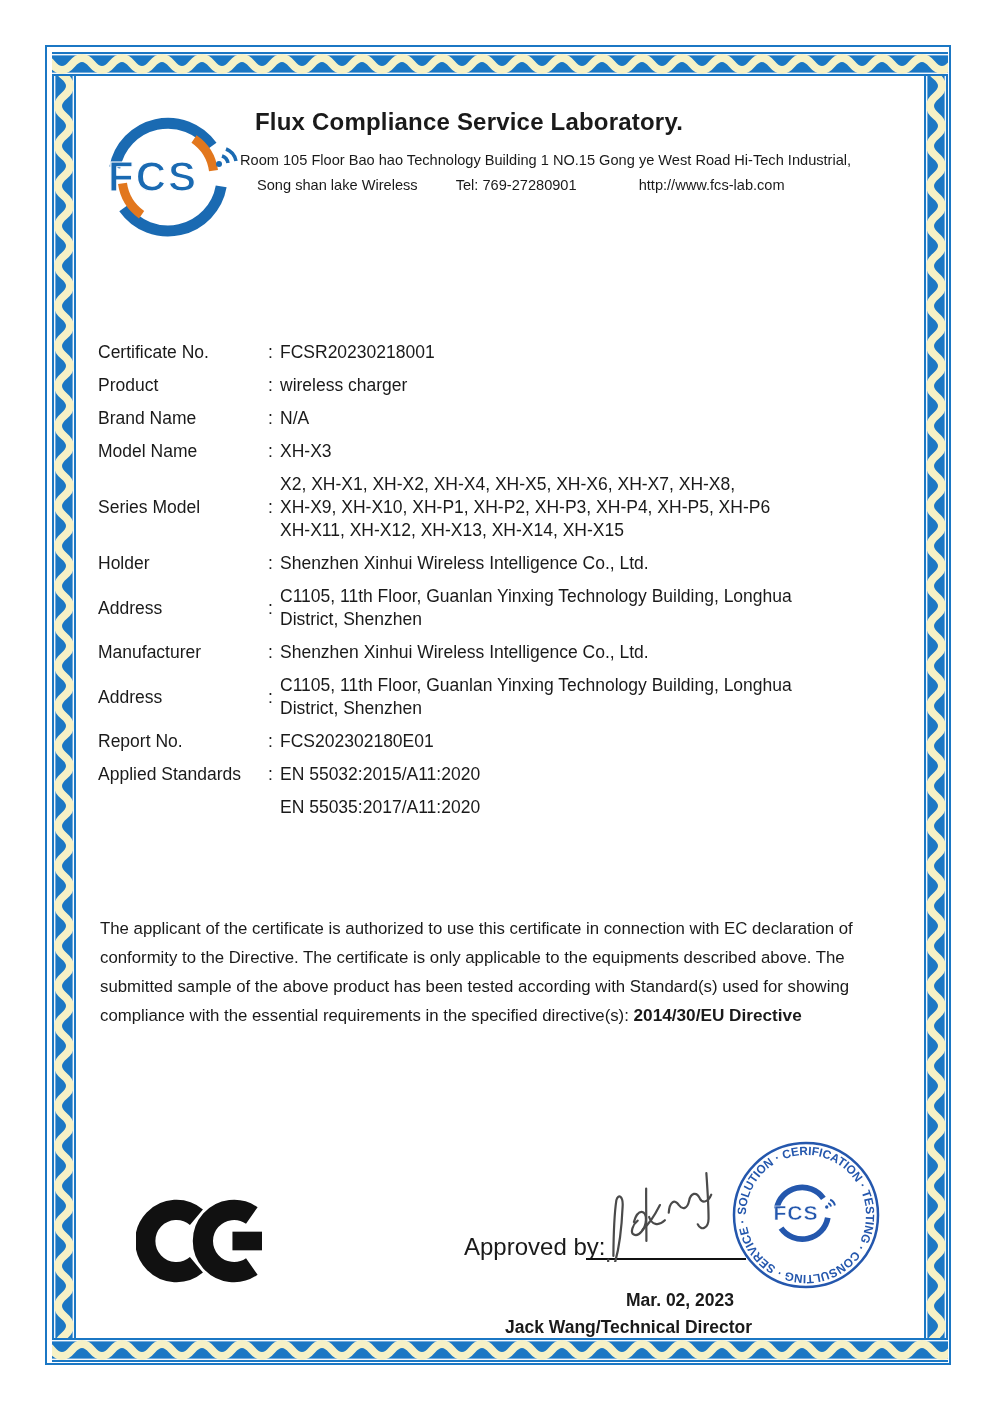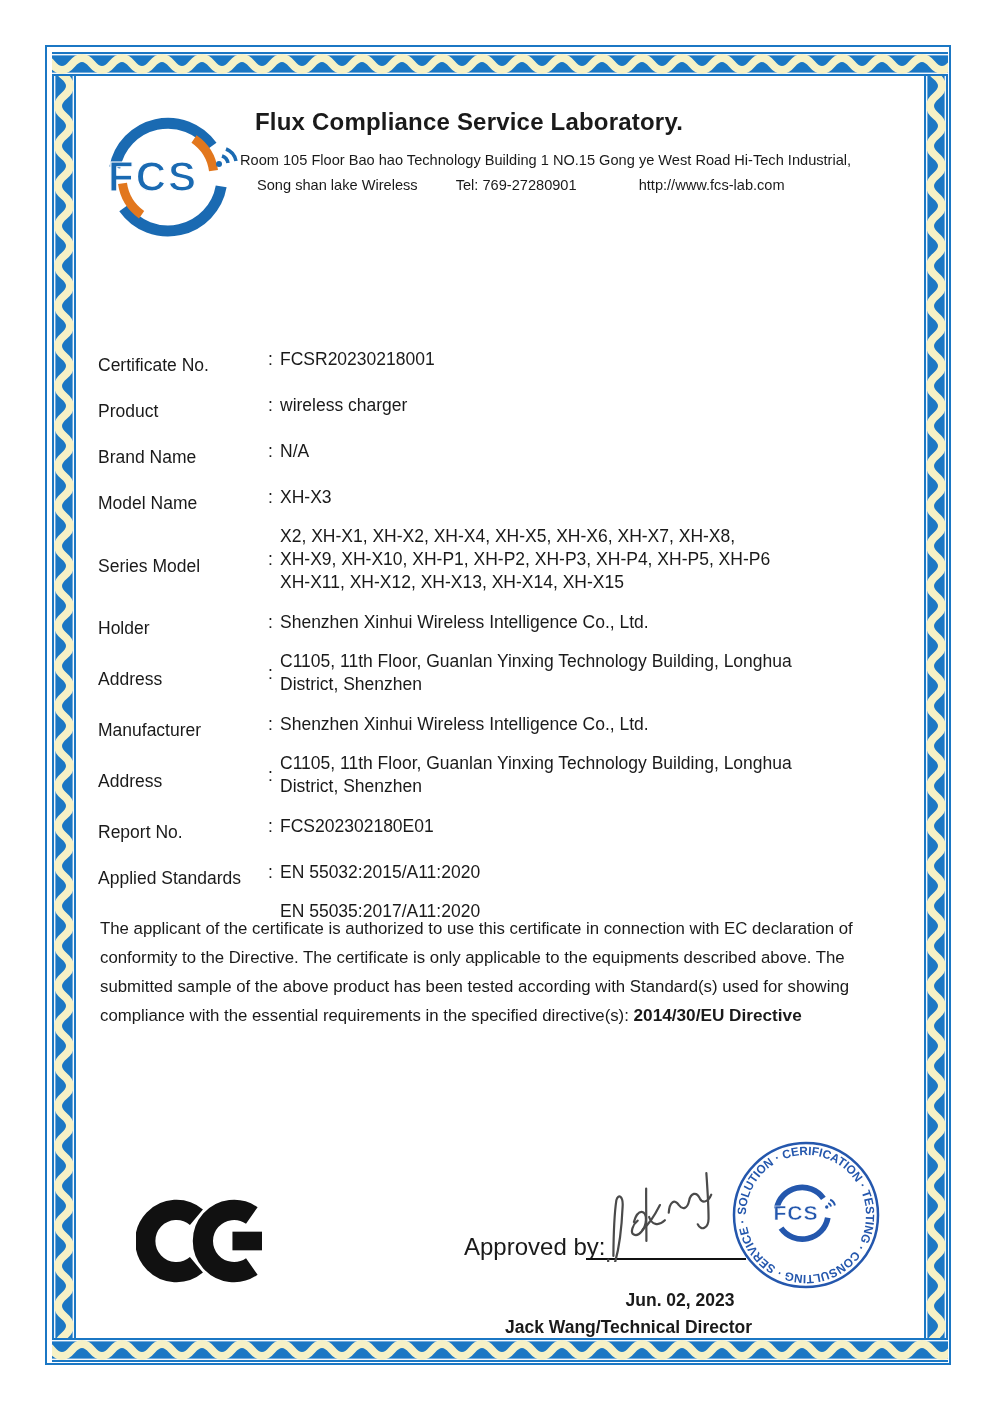--- a/index.html
+++ b/index.html
@@ -44,21 +44,21 @@
   .cert-title {
     position: absolute; left: 0; top: 240px; width: 1000px;
     text-align: center;
     font-family: "Liberation Serif", serif;
     font-weight: bold; font-size: 45px; letter-spacing: 0.5px;
   }
 
   
   .fields { position: absolute; left: 98px; top: 341px; width: 820px; }
   .frow { display: flex; align-items: center; margin-bottom: 10px; }
-  .flabel { width: 170px; flex: 0 0 170px; font-size: 17.5px; line-height: 23px; margin-top: 13px; }
+  .flabel { width: 170px; flex: 0 0 170px; font-size: 17.5px; line-height: 23px; }
   .fcolon { width: 12px; flex: 0 0 12px; font-size: 17.5px; text-align: left; }
   .fvalue { font-size: 17.5px; line-height: 23px; white-space: pre-line; }
 
   
   .statement {
     position: absolute; left: 100px; top: 871px; width: 820px;
     font-size: 16.8px; line-height: 29px; margin-top: 43px;
   }
   .statement b { font-size: 17.2px; }
 
@@ -246,16 +246,16 @@
         <path d="M 8.8 55.6 A 54 54 0 0 1 106 34" fill="none" stroke="#2457ad" stroke-width="12"></path>
         <path d="M 115.2 74.4 A 54 54 0 0 1 17.8 96" fill="none" stroke="#2457ad" stroke-width="12"></path>
         <text x="2" y="80" font-family="Liberation Sans, sans-serif" font-weight="bold" font-size="44" letter-spacing="2" fill="#2457ad" stroke="#ffffff" stroke-width="1">FCS</text>
         <circle cx="113" cy="52" r="3.5" fill="#2457ad"></circle>
         <path d="M 116 44 a 9 9 0 0 1 6 7" fill="none" stroke="#2457ad" stroke-width="4"></path>
         <path d="M 120 37 a 16 16 0 0 1 10 12" fill="none" stroke="#2457ad" stroke-width="4"></path>
       </g>
     </svg>
   </div>
 
-  <div class="approval-date">Jun. 02, 2023</div>
+  <div class="approval-date">Mar. 02, 2023</div>
   <div class="approver-name">Jack Wang/Technical Director</div>
 
 </div>
 
 </body></html>

